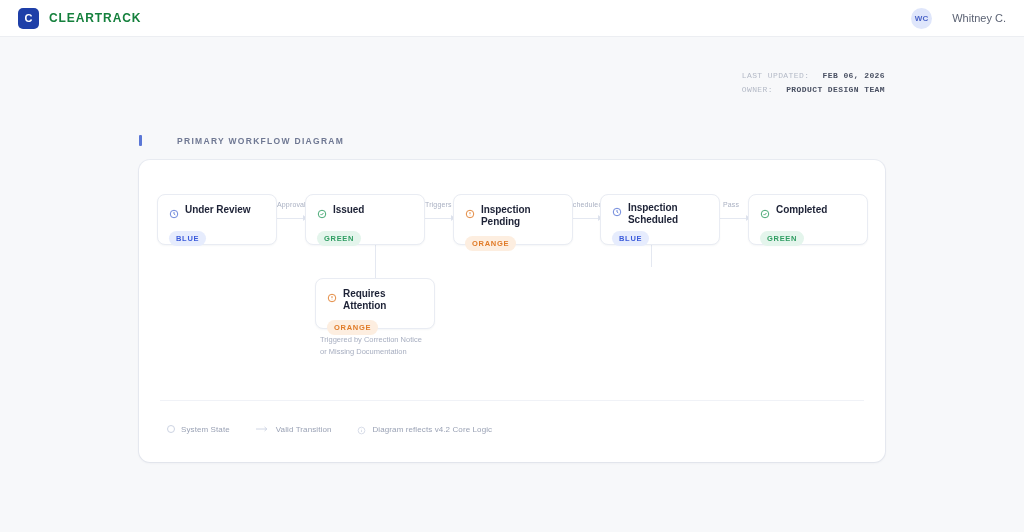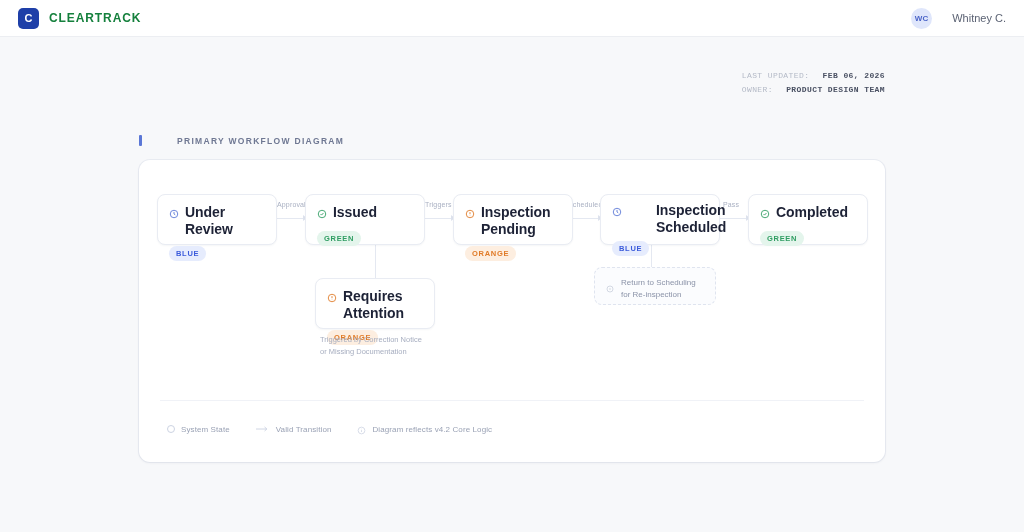--- a/index.html
+++ b/index.html
@@ -103,21 +103,21 @@
   .node {
     position: absolute;
     background: #fff;
     border: 1px solid #e9ecf3;
     border-radius: 8px;
     box-shadow: 0 1px 2px rgba(30,40,70,.045);
     padding: 9px 11px 0 11px;
   }
   .node-head { display: flex; align-items: flex-start; gap: 6px; }
   .node-title {
-    font-size: 14px; font-weight: bold; color: #1d2236;
+    font-size: 10px; font-weight: bold; color: #1d2236;
     line-height: 1.22; letter-spacing: -.05px;
   }
   .badge {
     display: inline-block;
     margin-top: 8px;
     font-size: 7.5px; font-weight: bold; letter-spacing: .7px;
     padding: 3px 7px 3px 7px;
     border-radius: 9px;
   }
   .badge.blue   { background: #e6ecfd; color: #3b5bdb; }
@@ -297,21 +297,21 @@
       </div>
 
       <div class="node" style="left:461px; top:34px; width:120px; height:51px; padding-top:7px;">
         <div class="node-head">
           <span class="ico">
             <svg width="10" height="10" viewBox="0 0 24 24" fill="none" stroke="#5b77d6" stroke-width="2.1">
               <circle cx="12" cy="12" r="9"></circle>
                 <path d="M12 7v5l3 2"></path>
             </svg>
           </span>
-          <span class="node-title" style="max-width:72px;margin-left:28px;">Inspection Scheduled</span>
+          <span class="node-title" style="max-width:72px;">Inspection Scheduled</span>
         </div>
         <span class="badge blue" style="margin-top:5px;">BLUE</span>
       </div>
 
       <div class="node" style="left:609px; top:34px; width:120px; height:51px;">
         <div class="node-head">
           <span class="ico">
             <svg width="10" height="10" viewBox="0 0 24 24" fill="none" stroke="#2f9d62" stroke-width="2.1">
               <circle cx="12" cy="12" r="9"></circle>
                 <path d="M8.5 12.2l2.4 2.4 4.6-5"></path>
@@ -331,29 +331,20 @@
                 <circle cx="12" cy="16.2" r=".9" fill="#e07b28" stroke="none"></circle>
             </svg>
           </span>
           <span class="node-title">Requires Attention</span>
         </div>
         <span class="badge orange">ORANGE</span>
       </div>
 
       <div class="caption" style="left:181px; top:174px;">Triggered by Correction Notice or Missing Documentation</div>
 
-      <div class="note" style="left:455px; top:107px; width:122px; height:38px;">
-        <span class="ico" style="margin-top:1.5px;">
-          <svg width="8" height="8" viewBox="0 0 24 24" fill="none" stroke="#c3cad9" stroke-width="2.1">
-            <circle cx="12" cy="12" r="9"></circle>
-              <path d="M9 12h6"></path>
-          </svg>
-        </span>
-        <span class="note-text">Return to Scheduling for Re-inspection</span>
-      </div>
 
       <div class="legend-divider"></div>
       <div class="legend">
 
         <div class="legend-item">
           <span class="legend-circle"></span>
           <span class="legend-text">System State</span>
         </div>
 
         <div class="legend-item">

